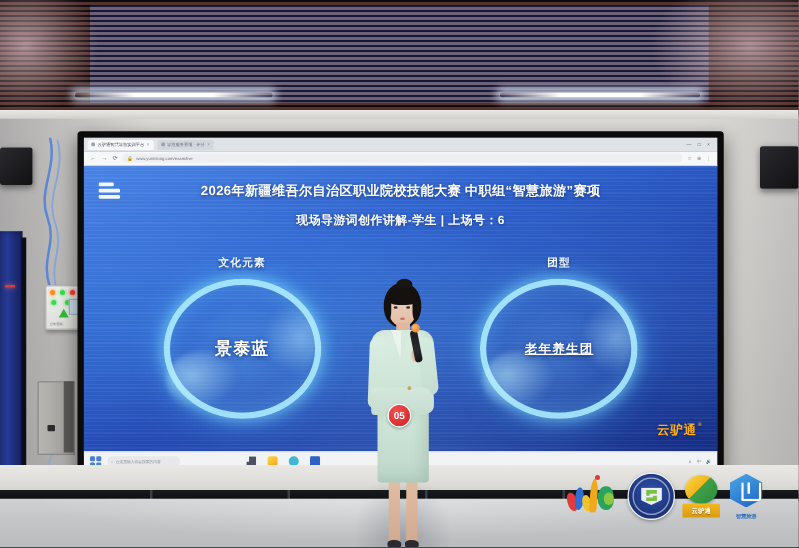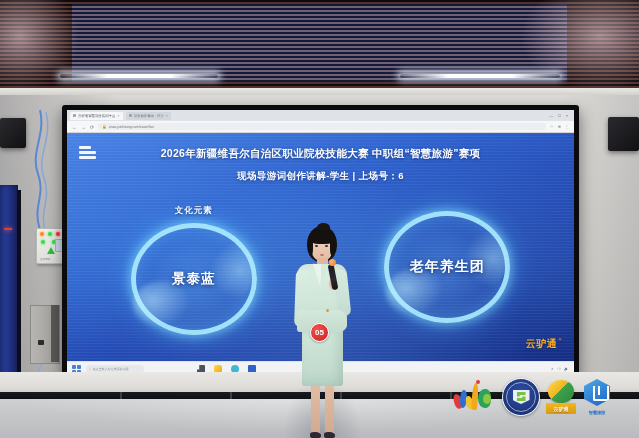--- a/index.html
+++ b/index.html
@@ -319,21 +319,21 @@
   }
   .ring-text {
     position: relative; z-index: 2;
     font-size: 13.5px;
     font-weight: bold;
     color: #ffffff;
     letter-spacing: 1px;
     text-shadow: 0 1px 4px rgba(0,25,80,0.7);
     white-space: nowrap;
   }
-  .ring-text.wide { font-size: 14px; }
+  .ring-text.wide { font-size: 10px; text-decoration: underline; }
 
   .slide-logo {
     position: absolute;
     right: 12px; bottom: 10px;
     z-index: 4;
     display: flex; align-items: flex-start;
     color: #ffb01f;
     font-size: 10px;
     font-weight: bold;
     letter-spacing: .6px;
@@ -720,20 +720,21 @@
         </div>
 
         <div class="cards">
           <div class="card">
             <div class="card-label">文化元素</div>
             <div class="ring">
               <span class="ring-text">景泰蓝</span>
             </div>
           </div>
           <div class="card">
+            <div class="card-label">团型</div>
             <div class="ring">
               <span class="ring-text wide">老年养生团</span>
             </div>
           </div>
         </div>
 
         <div class="slide-logo">
           <span>云驴通</span>
           <sup>®</sup>
         </div>

